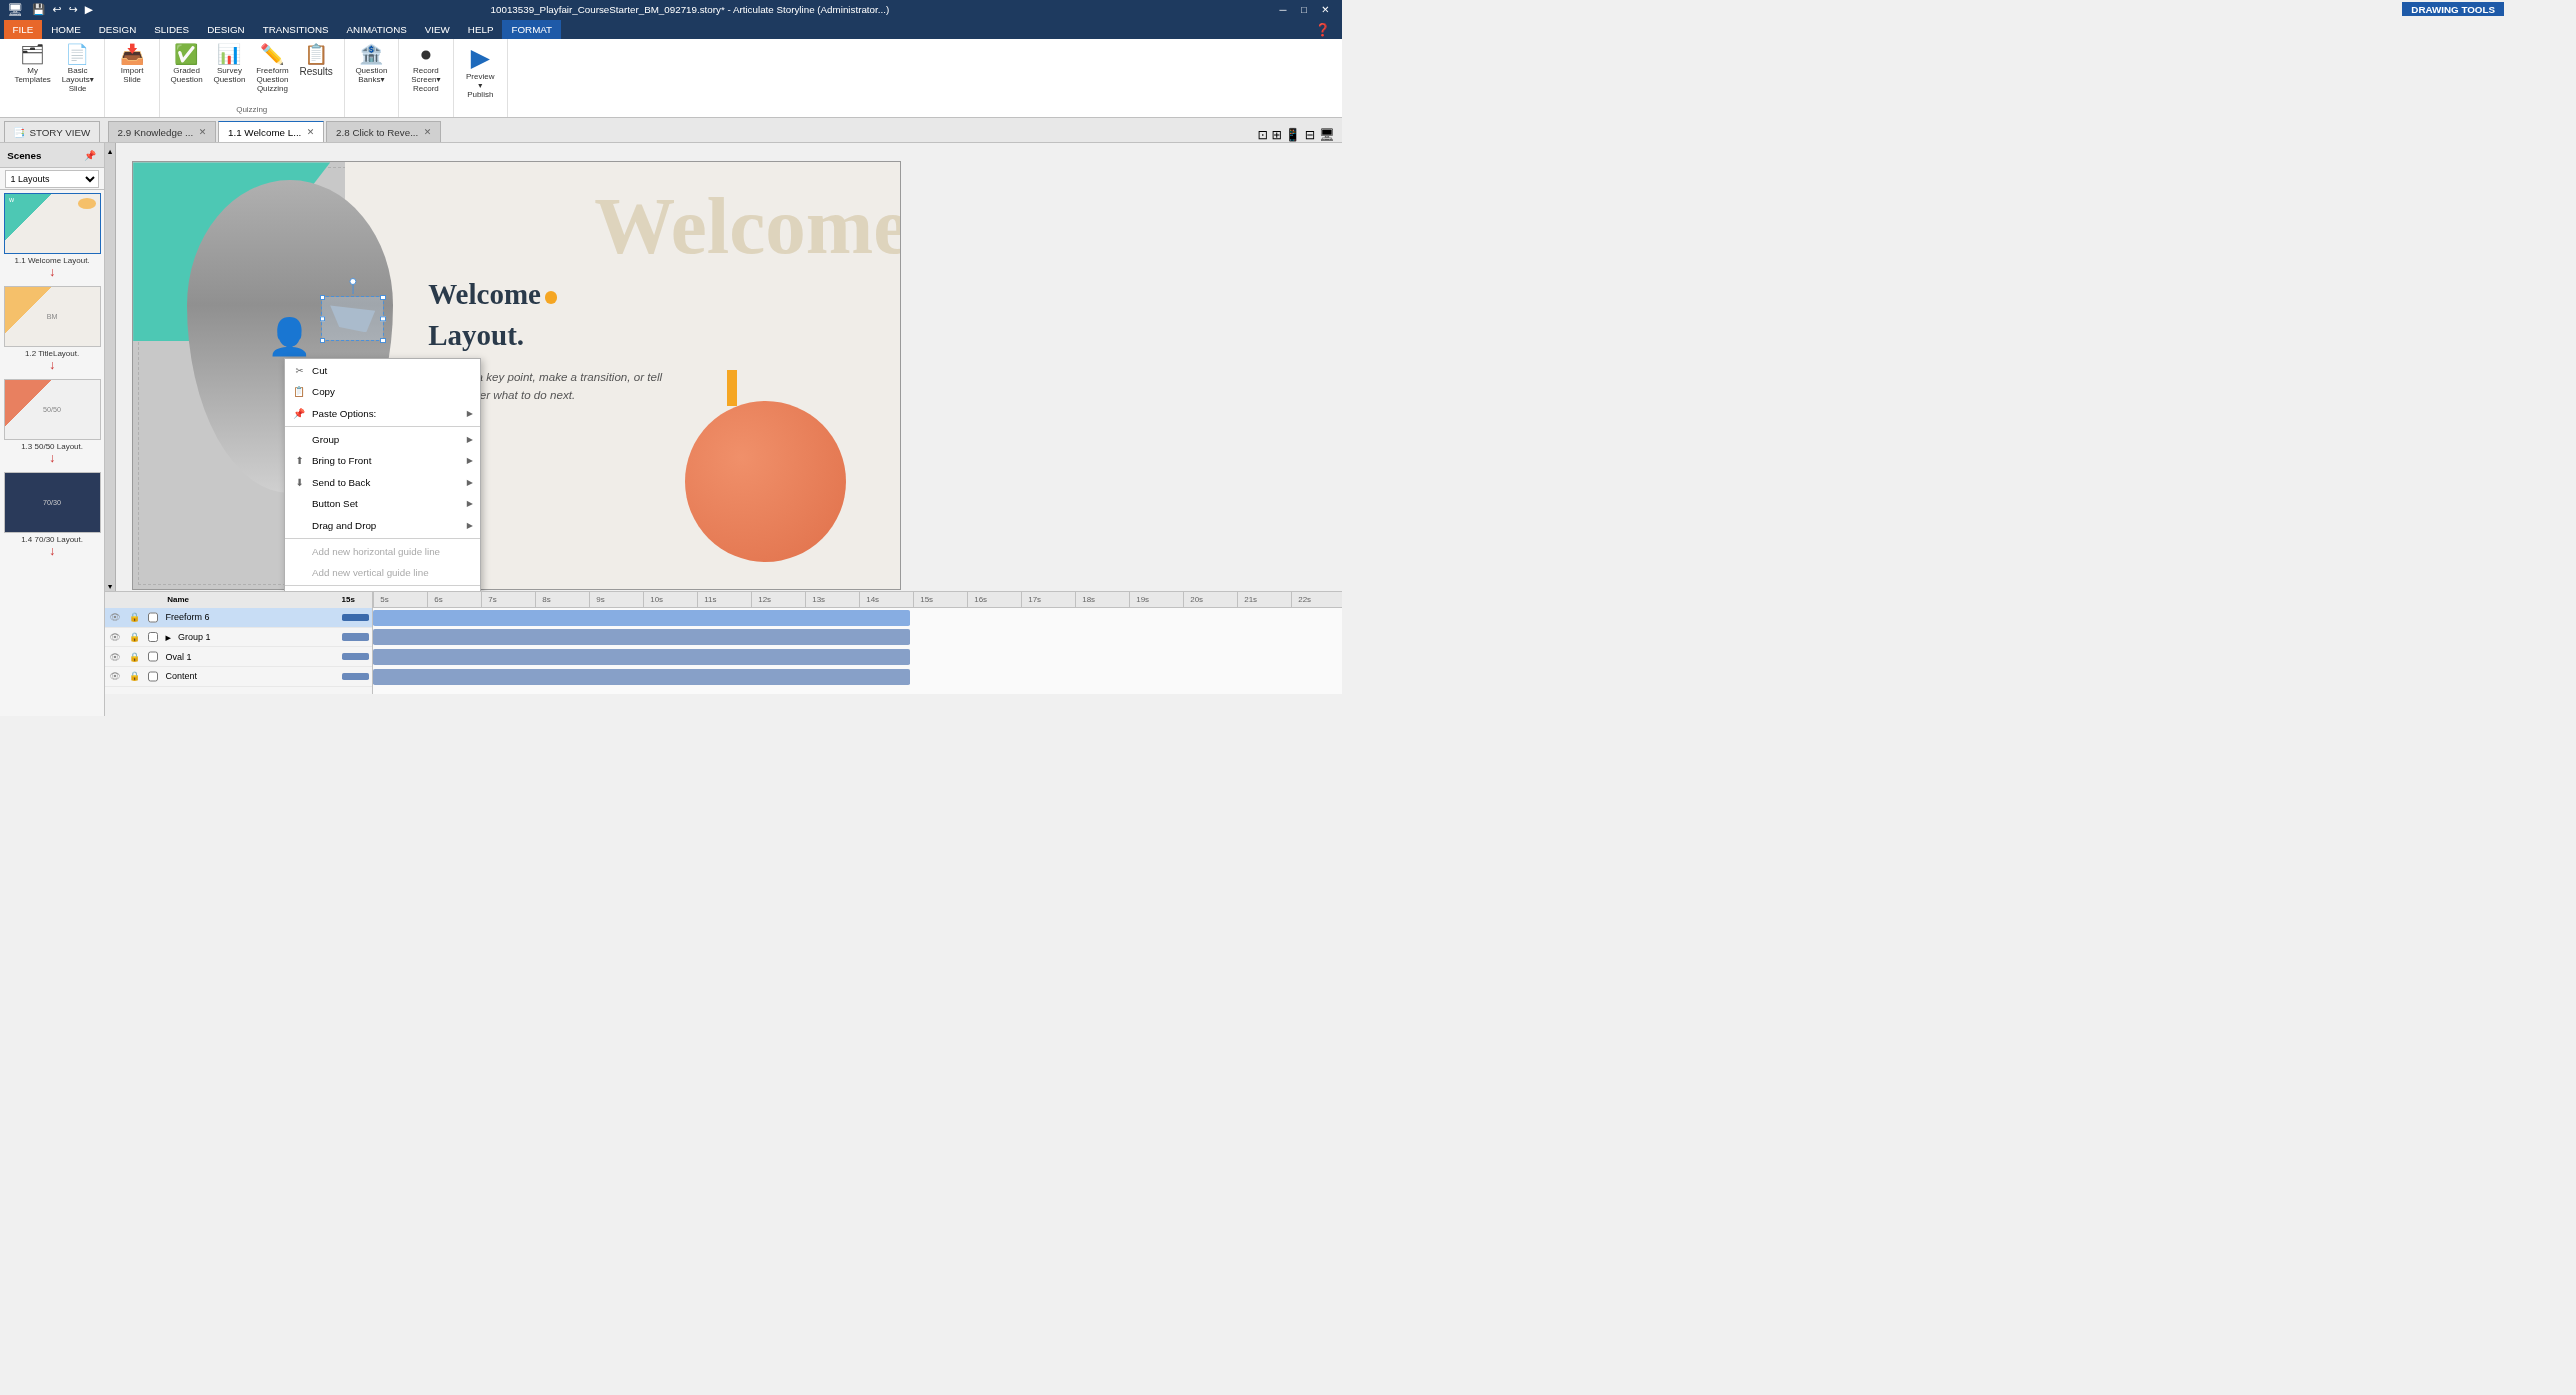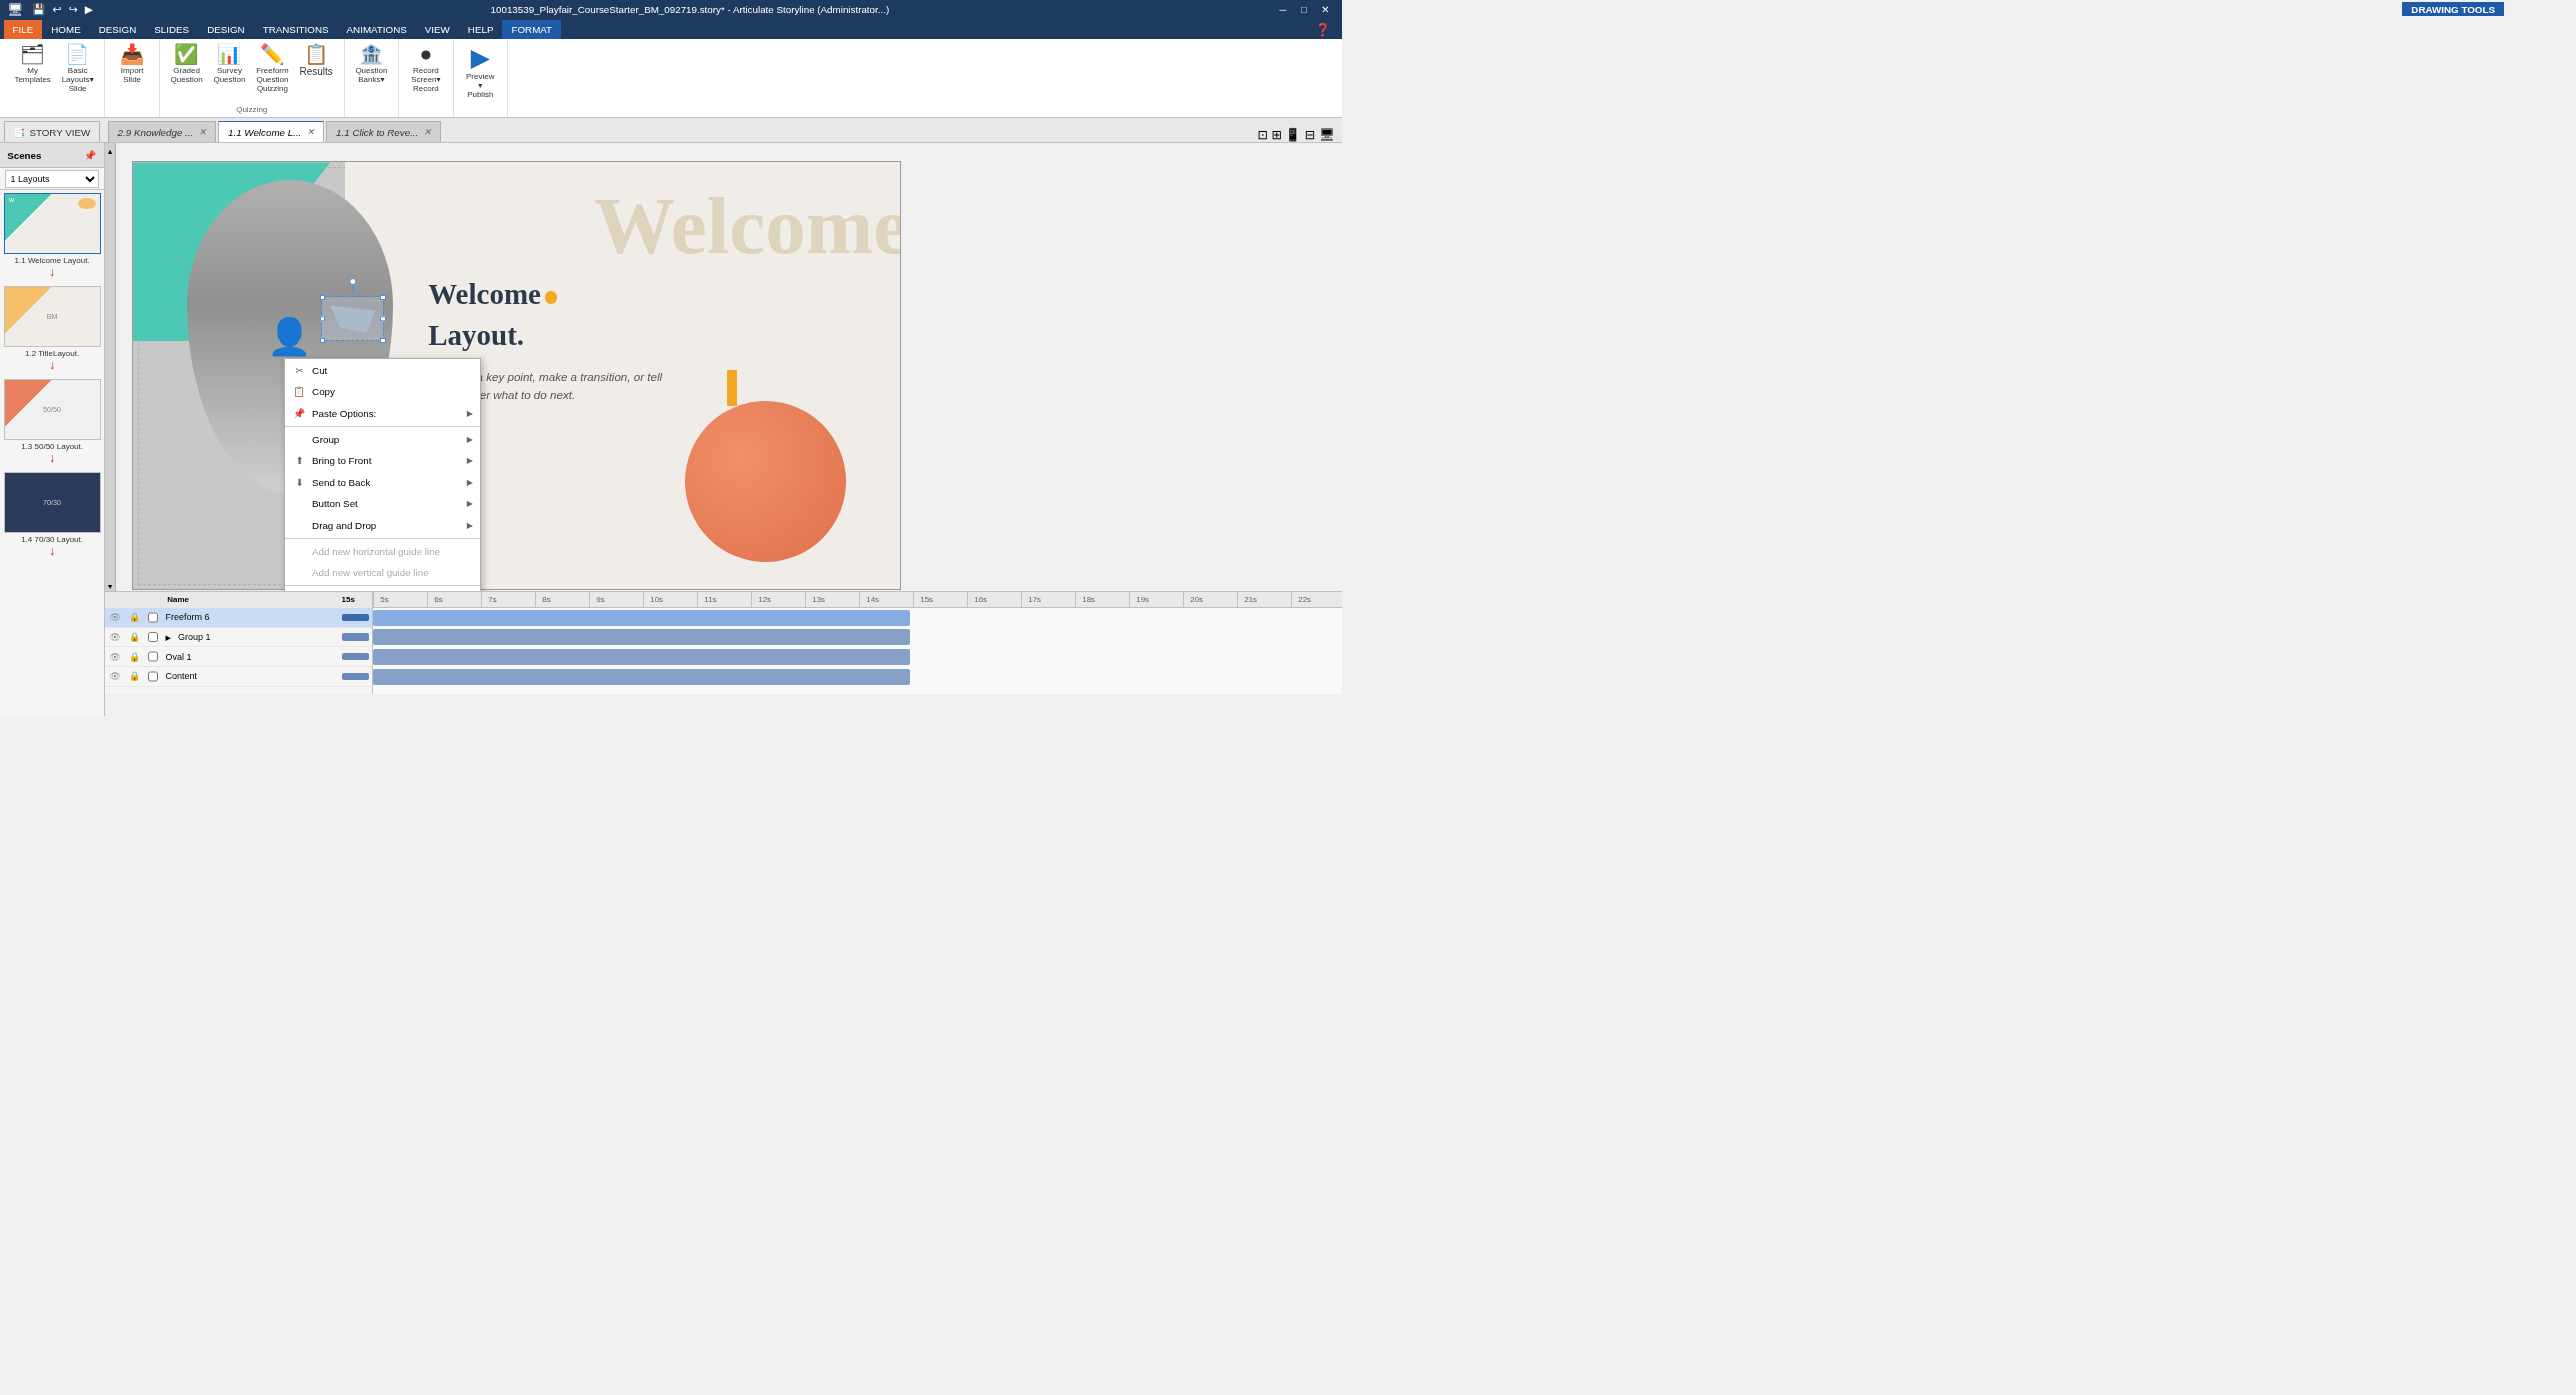--- a/index.html
+++ b/index.html
@@ -99,21 +99,20 @@
       display: flex;
       align-items: center;
       gap: 5.4px;
       cursor: pointer;
       font-size: 9.8px;
       background: #d0d0d0;
       border: 0.9px solid #b0b0b0;
       border-bottom: none;
       margin-right: 1.8px;
       color: #333;
-      font-style: italic;
     }
     .tab.active {
       background: #fff;
       border-top: 1.8px solid #1e6abc;
       color: #000;
     }
     .tab .close-btn { color: #666; font-size: 9px; }
     .story-view-btn {
       height: 21.5px;
       padding: 0 9px;
@@ -632,21 +631,21 @@
   </div>
   <div class="tab">
     <span>2.9 Knowledge ...</span>
     <span class="close-btn">✕</span>
   </div>
   <div class="tab active">
     <span>1.1 Welcome L...</span>
     <span class="close-btn">✕</span>
   </div>
   <div class="tab">
-    <span>1.1 Click to Reve...</span>
+    <span>2.8 Click to Reve...</span>
     <span class="close-btn">✕</span>
   </div>
   <span style="flex:1"></span>
   <div style="display:flex;gap:3.6px;padding:0 7.2px;align-items:center">
     <span style="font-size:12.5px;cursor:pointer">⊡</span>
     <span style="font-size:12.5px;cursor:pointer">⊞</span>
     <span style="font-size:12.5px;cursor:pointer">📱</span>
     <span style="font-size:12.5px;cursor:pointer">⊟</span>
     <span style="font-size:12.5px;cursor:pointer">🖥</span>
   </div>

